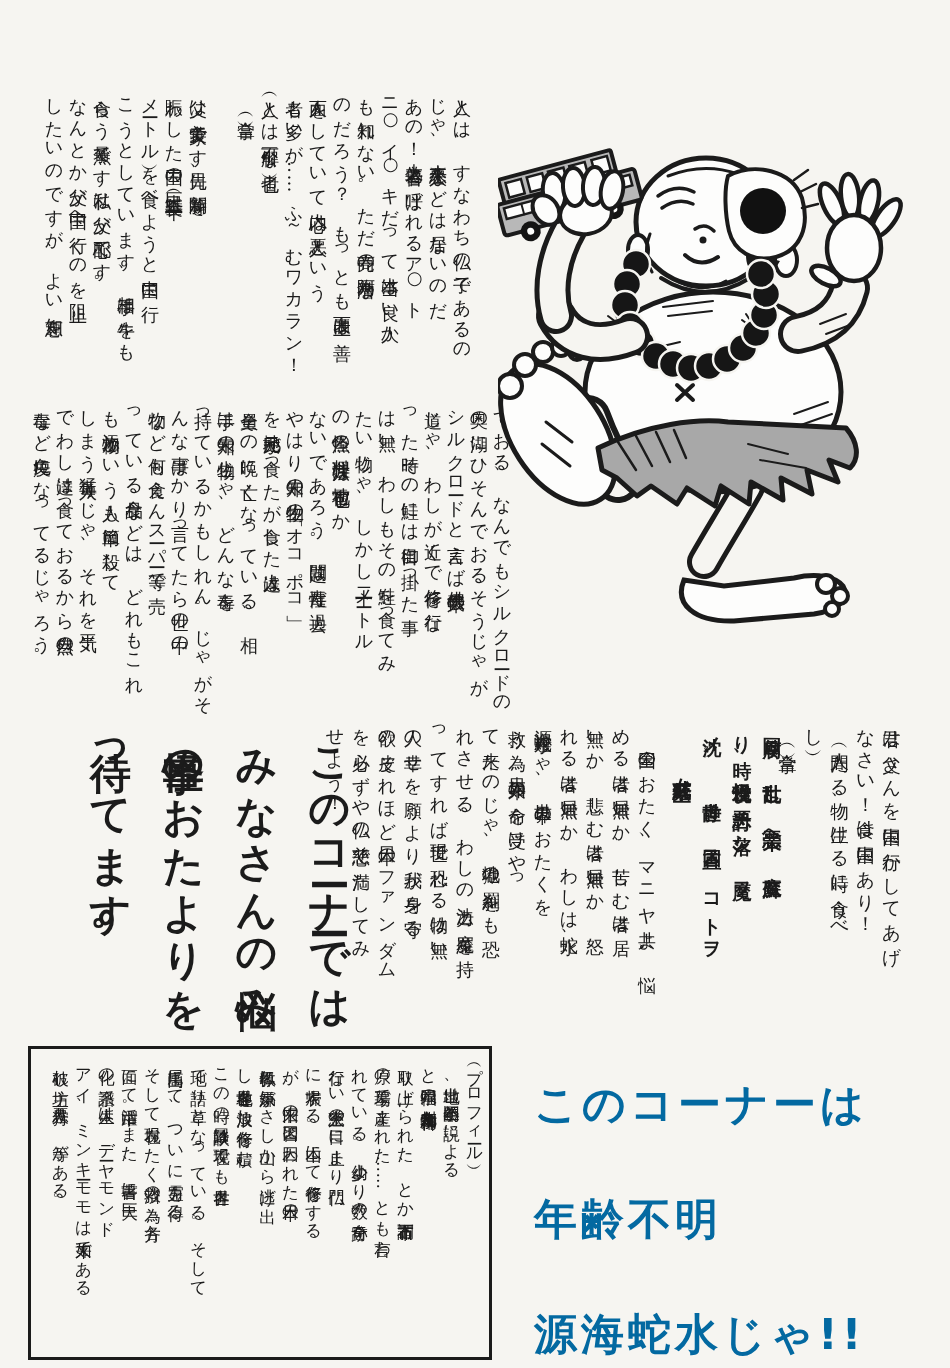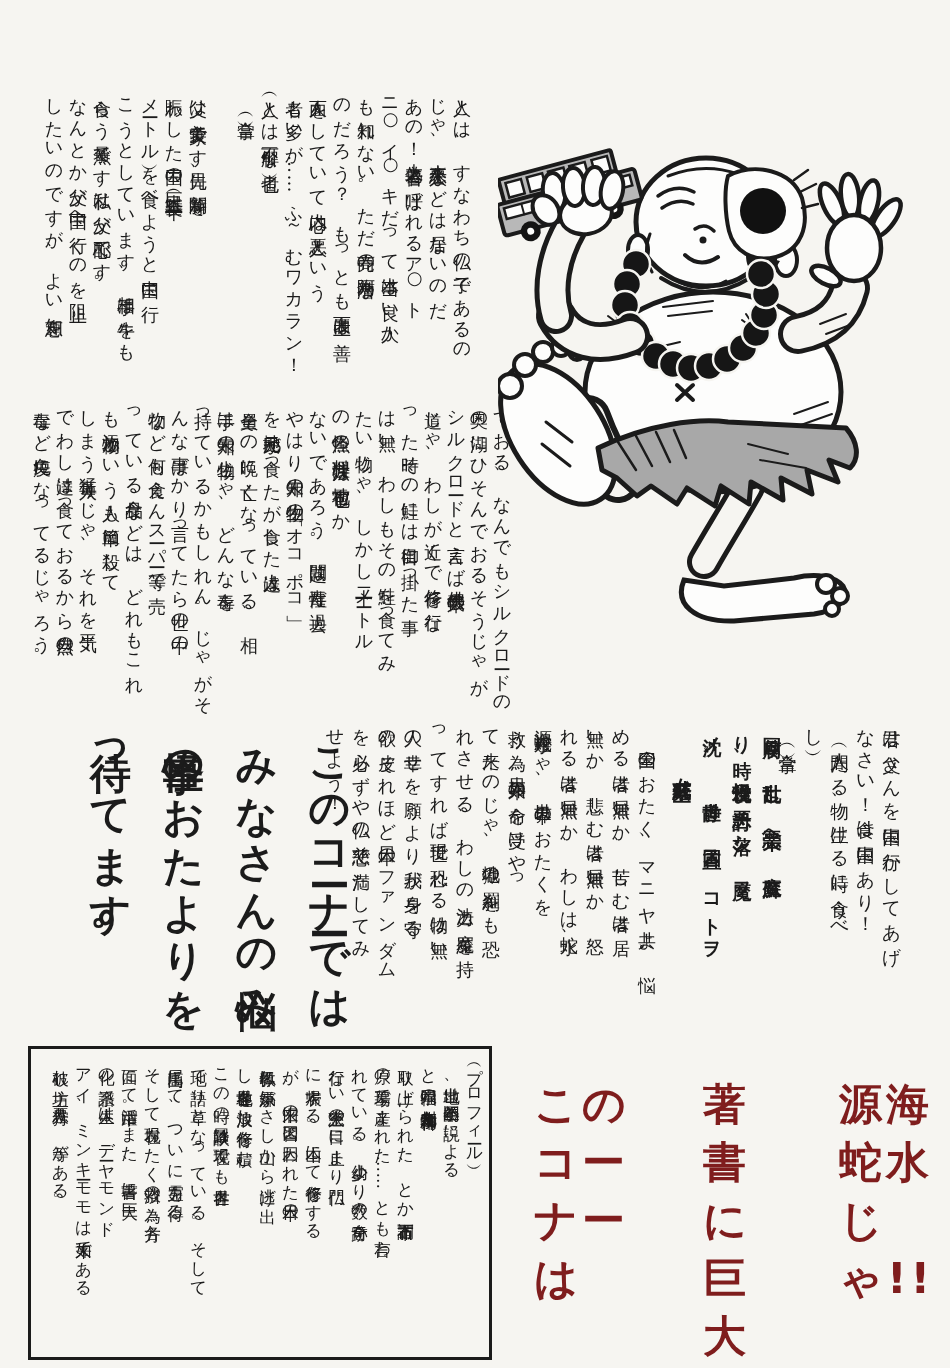--- a/index.html
+++ b/index.html
@@ -35,23 +35,23 @@
   .profile-box{
     position:absolute;left:28px;top:1046px;width:464px;height:314px;
     border:3px solid #1b1b1b;box-sizing:border-box;padding:8px 9px;
   }
   .profile-text{
     position:static;width:446px;height:292px;
     font-size:16.5px;line-height:23px;letter-spacing:0.5px;
   }
   .footer{
     position:absolute;left:534px;top:1076px;
-    display:flex;flex-direction:row;gap:57px;
+    display:flex;flex-direction:column;gap:57px;
     font-family:"DejaVu Sans","Liberation Sans",sans-serif;
-    font-weight:800;font-size:43px;letter-spacing:4px;color:#7f1d1d;
+    font-weight:800;font-size:43px;letter-spacing:4px;color:#0369a1;
   }
   .illustration{position:absolute;left:498px;top:92px;width:452px;height:620px;}
   .illustration path,.illustration ellipse,.illustration circle,.illustration rect,.illustration line{
     stroke-linecap:round;
   }
 </style>
 </head>
 <body>
 
 <div class="page">
@@ -144,21 +144,21 @@
 高尾山にて、ついに霊力を得る。
 そして現在おたく救済の為、各方
 面にて活躍中。また、著書に巨大
 化の系譜、人生は、デーヤモンド
 アイ、ミンキーモモは如来である
 破れ坊主、悪人狩り、等がある。</div>
   </div>
 
   <div class="footer">
     <div>このコーナーは</div>
-    <div>著書に巨大</div>
+    <div>年齢不明</div>
     <div>源海蛇水じゃ!!</div>
   </div>
 
   <svg class="illustration" viewBox="0 0 452 620" xmlns="http://www.w3.org/2000/svg">
 
     <g>
       <path d="M250,395 C236,420 222,442 206,470" fill="none" stroke="#1b1b1b" stroke-width="34" stroke-linejoin="round"></path>
       <path d="M250,395 C236,420 222,442 206,470" fill="none" stroke="#f6f5f1" stroke-width="24" stroke-linejoin="round"></path>
       <path d="M186,488 C176,512 196,530 236,529 L316,522 C342,518 352,506 345,494 C337,484 318,481 296,486 L226,494 Z" fill="#fdfdfc" stroke="#1b1b1b" stroke-width="5"></path>
       <circle cx="328" cy="492" r="9" fill="#fdfdfc" stroke="#1b1b1b" stroke-width="4"></circle>

